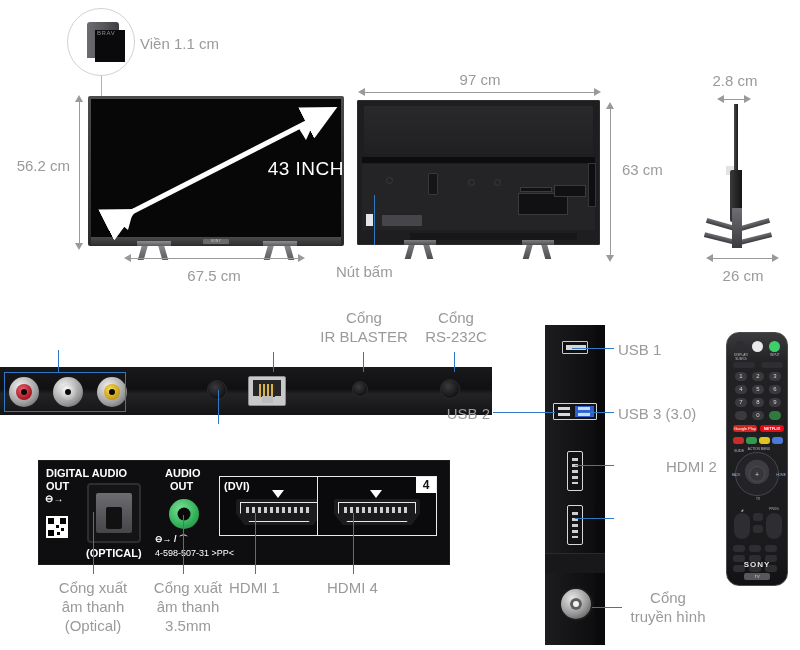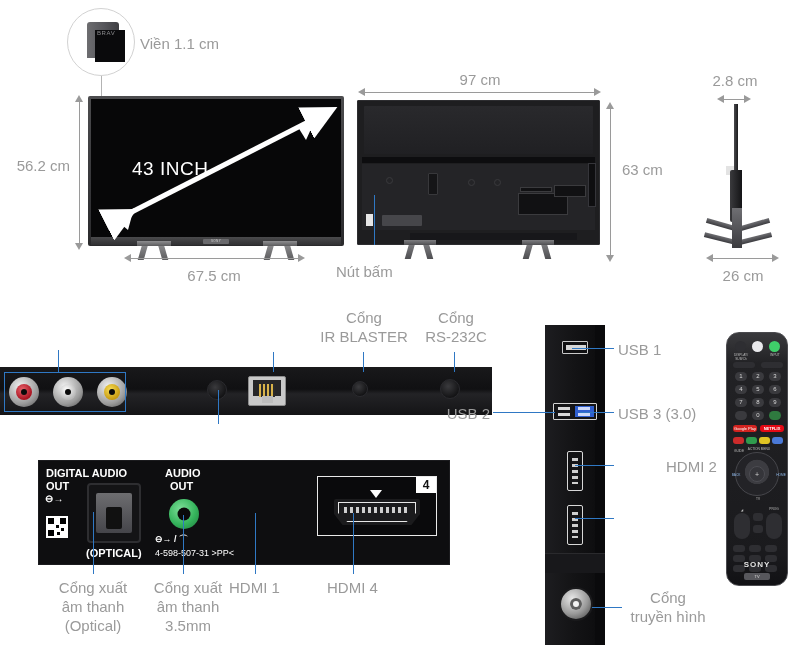--- a/index.html
+++ b/index.html
@@ -49,21 +49,21 @@
   #tv-front .chinbar {
     position:absolute; left:3px; right:3px; bottom:1px; height:8px;
     background: linear-gradient(180deg,#4a4a4c,#313133);
   }
   #tv-front .sonylogo {
     position:absolute; left:50%; transform:translateX(-50%); bottom:2px;
     width:26px; height:5px; background:#6a6a6d; border-radius:1px;
     font-size:3px; color:#d0d0d0; text-align:center; line-height:5px; letter-spacing:.4px;
   }
   #tv-front .inch {
-    position:absolute; left:0; right:0; top:62px; text-align:left;
+    position:absolute; left:0; right:0; top:62px; text-align:right;
     color:#ffffff; font-size:19px; letter-spacing:.5px; z-index:4;padding-left:44px;
   }
   .legf { position:absolute; background: linear-gradient(180deg,#8e8e90,#5c5c5e); }
 
   
   #diag { position:absolute; inset:0; z-index:3; }
 
   
   #callout { position:absolute; left:67px; top:8px; width:68px; height:68px; }
   #callout .ring { position:absolute; inset:0; border:1px solid #d2d2d2; border-radius:50%; }
@@ -450,20 +450,30 @@
       </div>
     </div>
     <div class="hp-txt" style="left:47px; top:86px; font-size:11px;">(OPTICAL)</div>
 
     <div class="hp-txt" style="left:126px; top:6px; font-size:11px;">AUDIO</div>
     <div class="hp-txt" style="left:131px; top:19px; font-size:11px;">OUT</div>
     <div class="hp-aud-jack"></div>
     <div class="hp-txt" style="left:116px; top:72px; font-size:9px;">⊖→ / ⌒</div>
     <div class="hp-txt" style="left:116px; top:87px; font-size:9px; font-weight:normal;">4-598-507-31 &gt;PP&lt;</div>
 
+    <div class="hdmi-box" style="left:180px;">
+      <div class="hp-txt" style="left:4px; top:3px; font-size:11px;">(DVI)</div>
+      <div class="hdmi-num" style="right:0;">1</div>
+      <div class="hdmi-tri" style="left:52px; top:13px;"></div>
+      <div class="hdmi-port">
+        <div class="outer"></div>
+        <div class="lip"></div>
+        <div class="teeth"></div>
+      </div>
+    </div>
     <div class="hdmi-box" style="left:278px;">
       <div class="hdmi-num" style="right:0;">4</div>
       <div class="hdmi-tri" style="left:52px; top:13px;"></div>
       <div class="hdmi-port">
         <div class="outer"></div>
         <div class="lip"></div>
         <div class="teeth"></div>
       </div>
     </div>
   </div>

